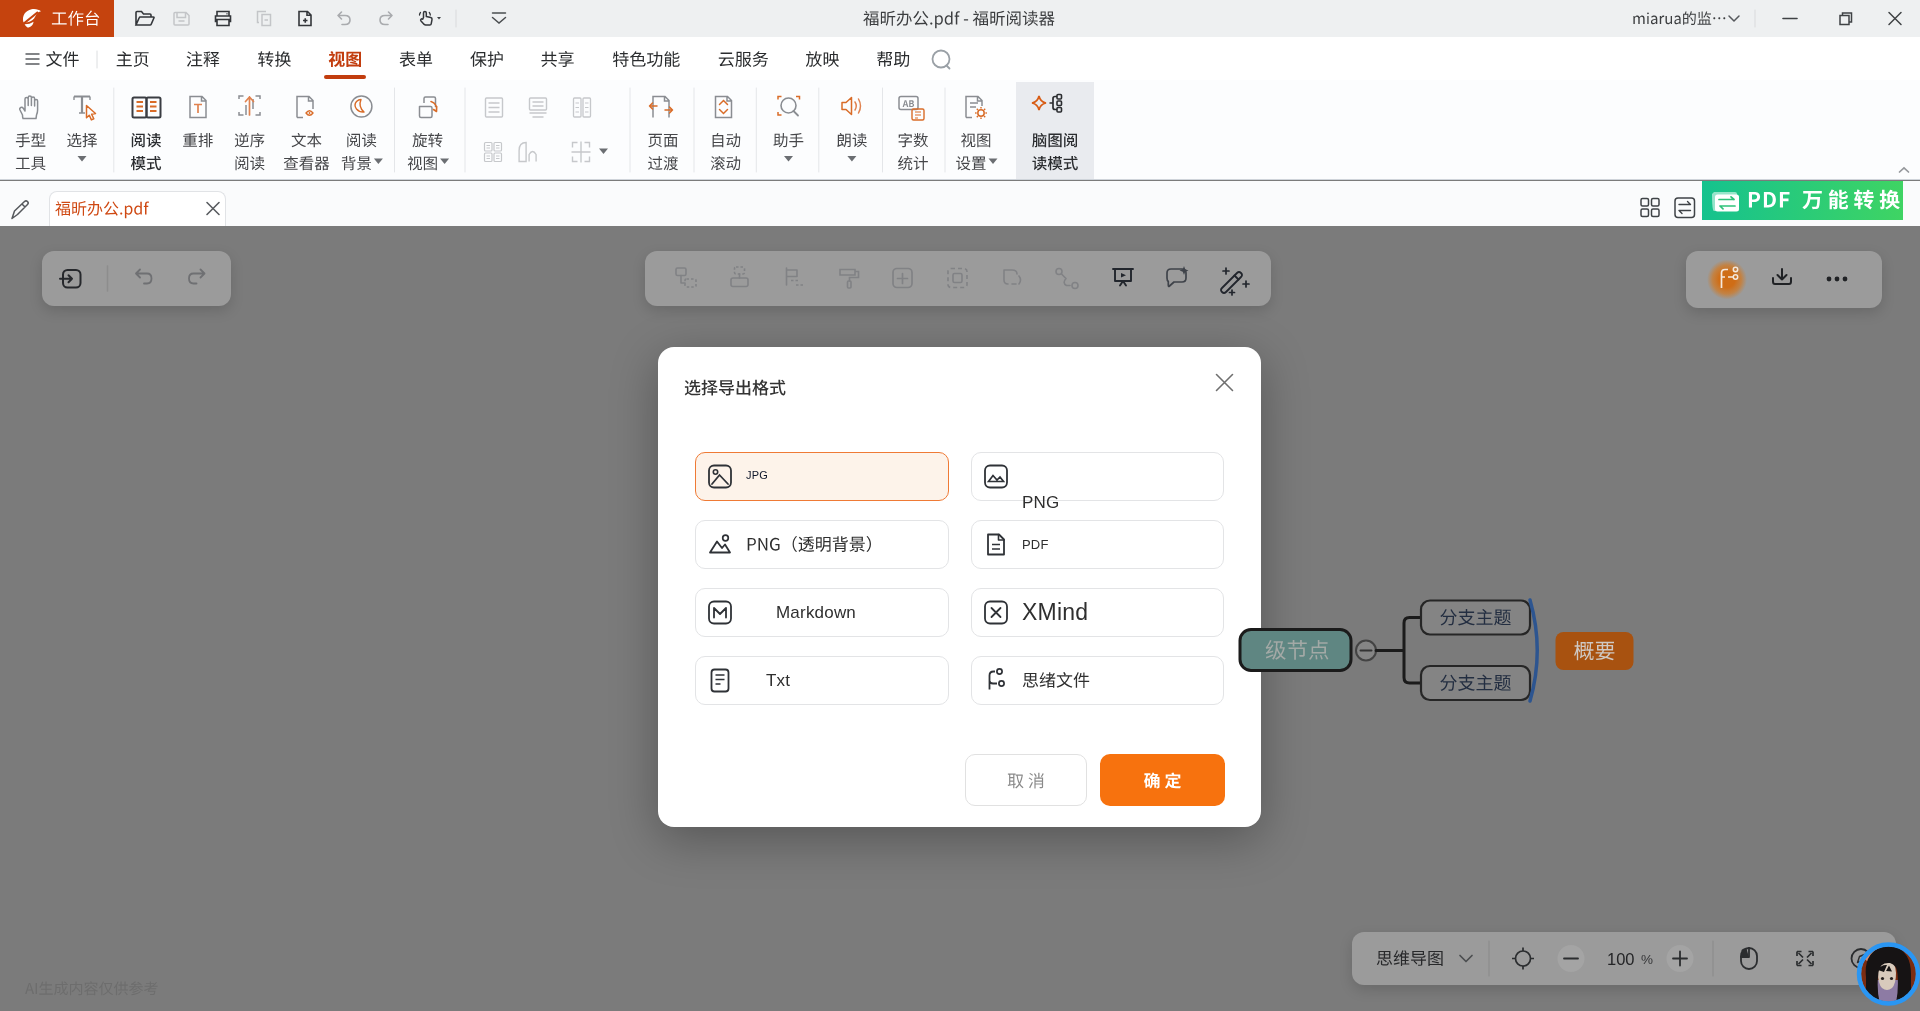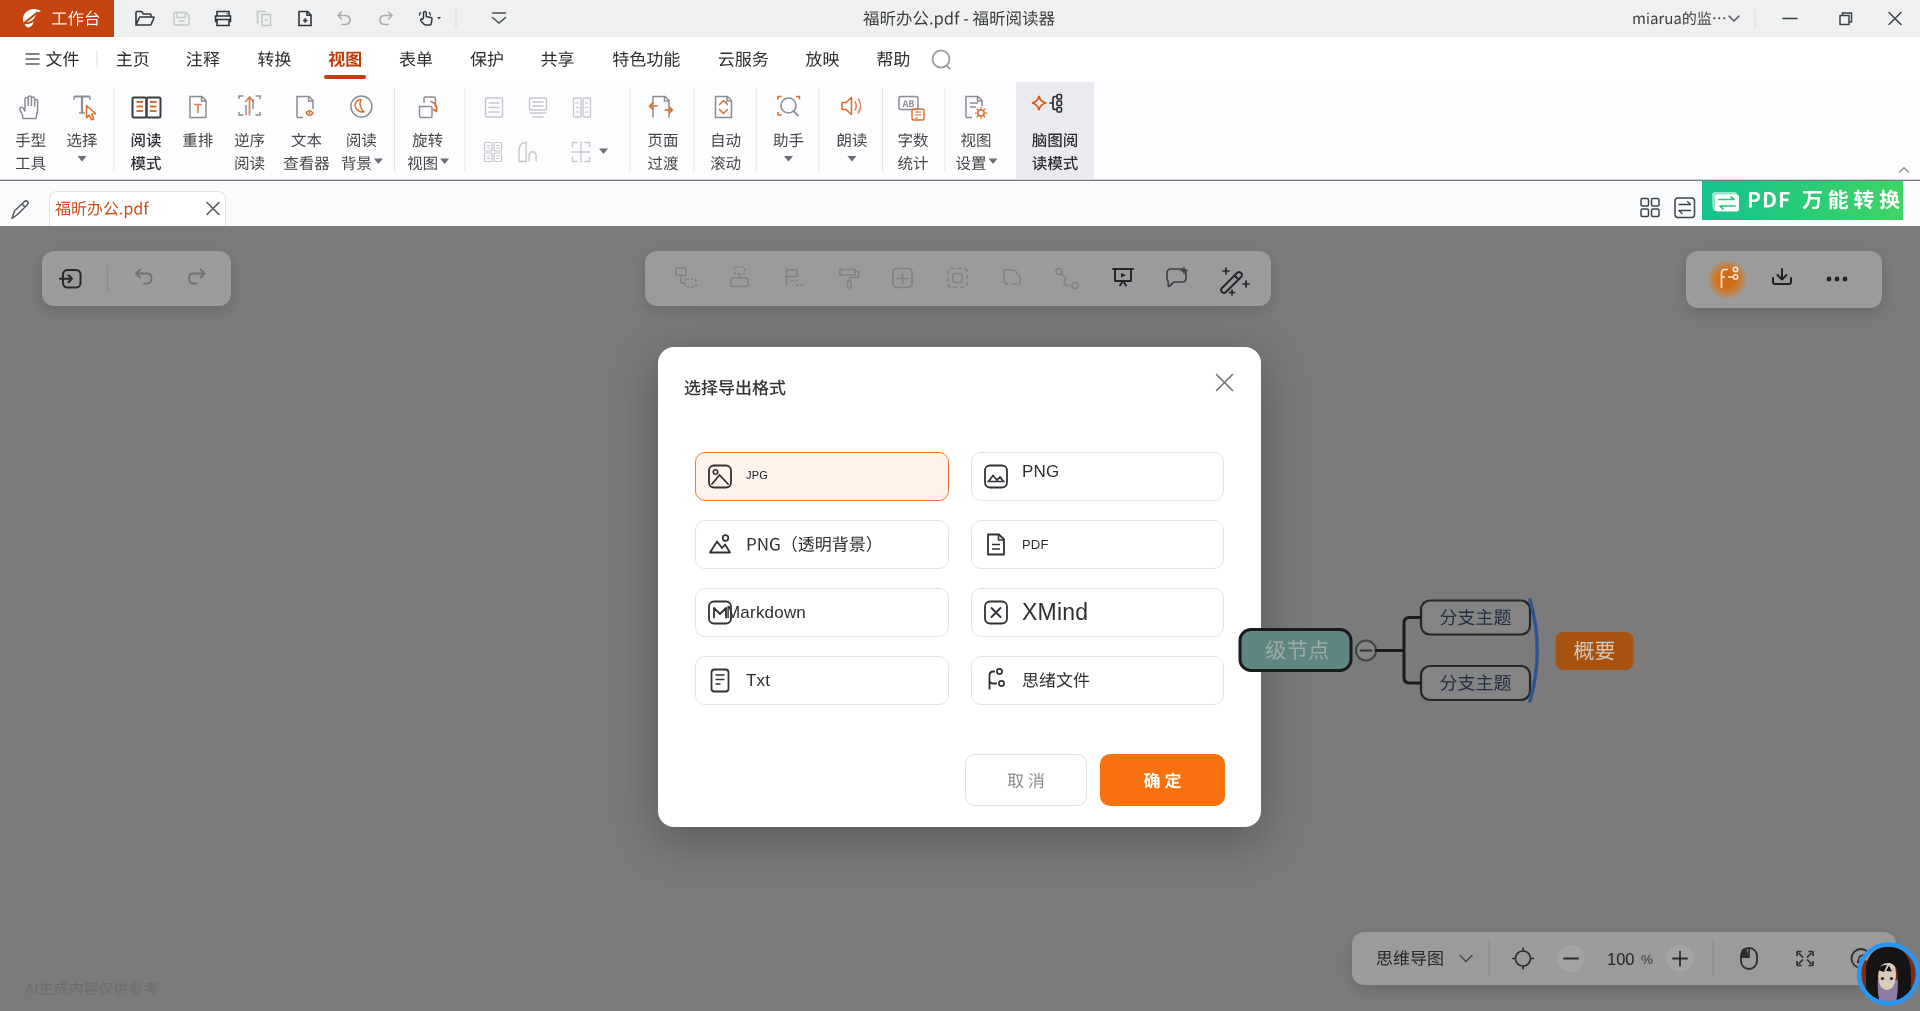--- a/index.html
+++ b/index.html
@@ -31,30 +31,30 @@
 <path transform="translate(1439.5 624.0)" d="M12.1 -14.8 10.9 -14.3C12.1 -11.6 14.3 -8.7 16.2 -7.1C16.5 -7.4 17 -7.9 17.3 -8.2C15.4 -9.6 13.2 -12.4 12.1 -14.8ZM5.8 -14.8C4.8 -12 3 -9.5 0.8 -8C1.1 -7.7 1.7 -7.2 1.9 -6.9C2.4 -7.3 2.9 -7.7 3.4 -8.2V-7H6.8C6.4 -3.9 5.4 -1.1 1.2 0.3C1.5 0.6 1.8 1.2 2 1.5C6.6 -0.2 7.8 -3.4 8.3 -7H13.2C13 -2.5 12.7 -0.7 12.2 -0.3C12.1 -0.1 11.8 -0 11.5 -0C11.1 -0 9.9 -0 8.8 -0.1C9 0.2 9.2 0.8 9.2 1.2C10.3 1.3 11.4 1.3 12.1 1.2C12.7 1.2 13.1 1.1 13.5 0.6C14.1 -0.1 14.3 -2.1 14.6 -7.7C14.6 -7.8 14.6 -8.3 14.6 -8.3H3.5C5 -10 6.3 -12.1 7.3 -14.4Z M26.3 -15.1V-12.4H19.4V-11H26.3V-8.2H20.2V-6.9H22.1L21.7 -6.8C22.7 -4.8 24.1 -3.2 25.8 -2C23.7 -0.9 21.2 -0.3 18.6 0.1C18.9 0.4 19.3 1.1 19.4 1.4C22.1 0.9 24.8 0.1 27 -1.1C29.1 0.1 31.6 0.9 34.5 1.3C34.7 1 35.1 0.4 35.4 0.1C32.7 -0.3 30.3 -1 28.4 -2C30.4 -3.4 32.1 -5.3 33.1 -7.7L32.2 -8.3L31.9 -8.2H27.7V-11H34.6V-12.4H27.7V-15.1ZM23.1 -6.9H31.1C30.2 -5.2 28.8 -3.8 27.1 -2.7C25.4 -3.8 24 -5.2 23.1 -6.9Z M42.7 -14.3C43.8 -13.5 45.1 -12.3 45.8 -11.5H37.9V-10.2H44.3V-6.2H38.7V-4.9H44.3V-0.5H37V0.8H53.1V-0.5H45.7V-4.9H51.4V-6.2H45.7V-10.2H52.1V-11.5H46.3L47.2 -12.1C46.4 -13 45 -14.2 43.8 -15Z M57.2 -11.1H60.8V-9.7H57.2ZM57.2 -13.4H60.8V-12H57.2ZM55.9 -14.4V-8.7H62.1V-14.4ZM66.5 -9.5C66.4 -4.9 66 -2.6 62.2 -1.4C62.5 -1.2 62.8 -0.8 62.9 -0.5C67 -1.9 67.5 -4.5 67.6 -9.5ZM67.1 -3.3C68.3 -2.5 69.7 -1.3 70.3 -0.6L71.2 -1.4C70.5 -2.2 69 -3.3 67.9 -4.1ZM56.2 -5.4C56.1 -2.8 55.8 -0.7 54.6 0.7C54.9 0.9 55.4 1.2 55.6 1.4C56.2 0.5 56.7 -0.5 57 -1.8C58.6 0.6 61.2 1 65.1 1H70.8C70.9 0.7 71.1 0.2 71.3 -0.1C70.3 -0.1 65.9 -0.1 65.1 -0.1C62.9 -0.1 61.1 -0.2 59.7 -0.8V-3.3H62.7V-4.4H59.7V-6.3H63V-7.4H54.9V-6.3H58.5V-1.5C58 -1.9 57.5 -2.4 57.2 -3.2C57.3 -3.9 57.3 -4.6 57.4 -5.4ZM63.7 -11.4V-3.9H64.9V-10.4H69.1V-3.9H70.3V-11.4H66.9C67.2 -12 67.4 -12.6 67.6 -13.2H71.2V-14.3H63V-13.2H66.3C66.1 -12.6 65.9 -12 65.7 -11.4Z" fill="#232e41"></path>
 <path transform="translate(1439.5 689.5)" d="M12.1 -14.8 10.9 -14.3C12.1 -11.6 14.3 -8.7 16.2 -7.1C16.5 -7.4 17 -7.9 17.3 -8.2C15.4 -9.6 13.2 -12.4 12.1 -14.8ZM5.8 -14.8C4.8 -12 3 -9.5 0.8 -8C1.1 -7.7 1.7 -7.2 1.9 -6.9C2.4 -7.3 2.9 -7.7 3.4 -8.2V-7H6.8C6.4 -3.9 5.4 -1.1 1.2 0.3C1.5 0.6 1.8 1.2 2 1.5C6.6 -0.2 7.8 -3.4 8.3 -7H13.2C13 -2.5 12.7 -0.7 12.2 -0.3C12.1 -0.1 11.8 -0 11.5 -0C11.1 -0 9.9 -0 8.8 -0.1C9 0.2 9.2 0.8 9.2 1.2C10.3 1.3 11.4 1.3 12.1 1.2C12.7 1.2 13.1 1.1 13.5 0.6C14.1 -0.1 14.3 -2.1 14.6 -7.7C14.6 -7.8 14.6 -8.3 14.6 -8.3H3.5C5 -10 6.3 -12.1 7.3 -14.4Z M26.3 -15.1V-12.4H19.4V-11H26.3V-8.2H20.2V-6.9H22.1L21.7 -6.8C22.7 -4.8 24.1 -3.2 25.8 -2C23.7 -0.9 21.2 -0.3 18.6 0.1C18.9 0.4 19.3 1.1 19.4 1.4C22.1 0.9 24.8 0.1 27 -1.1C29.1 0.1 31.6 0.9 34.5 1.3C34.7 1 35.1 0.4 35.4 0.1C32.7 -0.3 30.3 -1 28.4 -2C30.4 -3.4 32.1 -5.3 33.1 -7.7L32.2 -8.3L31.9 -8.2H27.7V-11H34.6V-12.4H27.7V-15.1ZM23.1 -6.9H31.1C30.2 -5.2 28.8 -3.8 27.1 -2.7C25.4 -3.8 24 -5.2 23.1 -6.9Z M42.7 -14.3C43.8 -13.5 45.1 -12.3 45.8 -11.5H37.9V-10.2H44.3V-6.2H38.7V-4.9H44.3V-0.5H37V0.8H53.1V-0.5H45.7V-4.9H51.4V-6.2H45.7V-10.2H52.1V-11.5H46.3L47.2 -12.1C46.4 -13 45 -14.2 43.8 -15Z M57.2 -11.1H60.8V-9.7H57.2ZM57.2 -13.4H60.8V-12H57.2ZM55.9 -14.4V-8.7H62.1V-14.4ZM66.5 -9.5C66.4 -4.9 66 -2.6 62.2 -1.4C62.5 -1.2 62.8 -0.8 62.9 -0.5C67 -1.9 67.5 -4.5 67.6 -9.5ZM67.1 -3.3C68.3 -2.5 69.7 -1.3 70.3 -0.6L71.2 -1.4C70.5 -2.2 69 -3.3 67.9 -4.1ZM56.2 -5.4C56.1 -2.8 55.8 -0.7 54.6 0.7C54.9 0.9 55.4 1.2 55.6 1.4C56.2 0.5 56.7 -0.5 57 -1.8C58.6 0.6 61.2 1 65.1 1H70.8C70.9 0.7 71.1 0.2 71.3 -0.1C70.3 -0.1 65.9 -0.1 65.1 -0.1C62.9 -0.1 61.1 -0.2 59.7 -0.8V-3.3H62.7V-4.4H59.7V-6.3H63V-7.4H54.9V-6.3H58.5V-1.5C58 -1.9 57.5 -2.4 57.2 -3.2C57.3 -3.9 57.3 -4.6 57.4 -5.4ZM63.7 -11.4V-3.9H64.9V-10.4H69.1V-3.9H70.3V-11.4H66.9C67.2 -12 67.4 -12.6 67.6 -13.2H71.2V-14.3H63V-13.2H66.3C66.1 -12.6 65.9 -12 65.7 -11.4Z" fill="#232e41"></path>
 <path d="M1530 600 Q1544.5 650.5 1530 701" fill="none" stroke="#2d5590" stroke-width="3.5" stroke-linecap="round" stroke-linejoin="round"></path>
 <rect x="1555.5" y="632" width="78" height="38" rx="8" fill="#a85210"></rect>
 <path transform="translate(1573.5 658.5)" d="M13.1 -7.6C13.3 -7.7 13.9 -7.8 14.6 -7.8H15.6C14.9 -4.8 13.5 -1.7 10.9 1C11.3 1.1 11.8 1.5 12.1 1.7C14 -0.3 15.3 -2.5 16.1 -4.8V-0.4C16.1 0.5 16.2 0.9 16.4 1.1C16.7 1.4 17.1 1.4 17.5 1.4C17.7 1.4 18.2 1.4 18.4 1.4C18.8 1.4 19.2 1.4 19.4 1.2C19.6 1 19.8 0.8 19.9 0.4C20 -0 20.1 -1.2 20.1 -2.3C19.8 -2.4 19.4 -2.6 19.1 -2.8C19.1 -1.7 19.1 -0.8 19.1 -0.5C19 -0.2 18.9 -0 18.9 0C18.8 0.1 18.6 0.1 18.4 0.1C18.2 0.1 18 0.1 17.8 0.1C17.7 0.1 17.5 0.1 17.5 0C17.3 -0 17.3 -0.2 17.3 -0.3V-6.7H16.7L16.9 -7.8H20V-9.2H17.2C17.5 -11.3 17.6 -13.4 17.6 -15.1H19.7V-16.5H13.1V-15.1H16.3C16.3 -13.4 16.3 -11.3 15.9 -9.2H14.3C14.6 -10.6 15 -12.8 15.1 -13.8H13.9C13.7 -12.8 13.3 -9.8 13.1 -9.3C13 -9 12.8 -8.9 12.6 -8.8C12.7 -8.5 13 -7.9 13.1 -7.6ZM11 -11.5V-8.9H8.4V-11.5ZM11 -12.7H8.4V-15.1H11ZM7.1 -0.1C7.4 -0.5 7.9 -0.9 11.3 -3C11.5 -2.5 11.6 -2.1 11.7 -1.7L12.9 -2.2C12.5 -3.3 11.8 -5.1 11 -6.5L10 -6C10.2 -5.4 10.6 -4.7 10.8 -4.1L8.4 -2.7V-7.6H12.2V-16.4H7.1V-3.2C7.1 -2.2 6.6 -1.5 6.3 -1.2C6.5 -1 6.9 -0.5 7.1 -0.1ZM3.3 -17.6V-13.2H1.1V-11.7H3.3C2.8 -8.8 1.7 -5.5 0.6 -3.6C0.9 -3.3 1.3 -2.7 1.4 -2.3C2.1 -3.4 2.8 -5.2 3.3 -7.1V1.7H4.7V-8.7C5.2 -7.8 5.7 -6.7 5.9 -6.1L6.8 -7.4C6.5 -8 5.2 -10.2 4.7 -10.9V-11.7H6.6V-13.2H4.7V-17.6Z M35.1 -4.9C34.4 -3.7 33.5 -2.7 32.2 -2C30.6 -2.3 29.1 -2.7 27.5 -3C28 -3.5 28.5 -4.2 28.9 -4.9ZM23.5 -13.5V-8.1H29.1C28.8 -7.5 28.5 -6.9 28.1 -6.3H22.1V-4.9H27.1C26.4 -3.8 25.6 -2.9 24.9 -2.1C26.7 -1.8 28.4 -1.4 30.1 -1C28 -0.3 25.4 0.1 22.2 0.3C22.5 0.6 22.8 1.2 22.9 1.6C26.9 1.3 30 0.7 32.4 -0.5C35 0.3 37.3 1 39.1 1.7L40.4 0.5C38.7 -0.2 36.5 -0.8 34.1 -1.5C35.3 -2.4 36.2 -3.5 36.9 -4.9H40.9V-6.3H29.9C30.2 -6.8 30.5 -7.4 30.8 -7.9L29.8 -8.1H39.6V-13.5H34.6V-15.3H40.5V-16.7H22.4V-15.3H28.2V-13.5ZM29.7 -15.3H33.1V-13.5H29.7ZM25 -12.2H28.2V-9.4H25ZM29.7 -12.2H33.1V-9.4H29.7ZM34.6 -12.2H38.1V-9.4H34.6Z" fill="#cfc9c4"></path>
 </svg>
 <div class="abs" style="left:658px;top:347px;width:603px;height:480px;background:#fff;border-radius:16px;box-shadow:0 12px 48px rgba(0,0,0,0.3)"></div>
 <div class="abs" style="left:695px;top:452px;width:254px;height:49px;background:#fdf3ea;border:1.5px solid #ef7a35;border-radius:10px"></div>
 <div class="abs" style="left:746px;top:452px;height:46px;display:flex;align-items:center;font-size:11px;color:#0f172a;letter-spacing:0.2px">JPG</div>
 <div class="abs" style="left:971px;top:452px;width:253px;height:49px;background:#fff;border:1px solid #e3e4e6;border-radius:10px"></div>
-<div class="abs" style="left:1022px;top:447px;height:49px;display:flex;align-items:center;font-size:17px;color:#2f2f2f;letter-spacing:0.2px">PNG</div>
+<div class="abs" style="left:1022px;top:478px;height:49px;display:flex;align-items:center;font-size:17px;color:#2f2f2f;letter-spacing:0.2px">PNG</div>
 <div class="abs" style="left:695px;top:520px;width:254px;height:49px;background:#fff;border:1px solid #e3e4e6;border-radius:10px"></div>
 <div class="abs" style="left:971px;top:520px;width:253px;height:49px;background:#fff;border:1px solid #e3e4e6;border-radius:10px"></div>
 <div class="abs" style="left:1022px;top:520px;height:49px;display:flex;align-items:center;font-size:13px;color:#2f2f2f;letter-spacing:0.2px">PDF</div>
 <div class="abs" style="left:695px;top:588px;width:254px;height:49px;background:#fff;border:1px solid #e3e4e6;border-radius:10px"></div>
-<div class="abs" style="left:726px;top:588px;height:49px;display:flex;align-items:center;font-size:17px;color:#2f2f2f;letter-spacing:0.2px">Markdown</div>
+<div class="abs" style="left:776px;top:588px;height:49px;display:flex;align-items:center;font-size:17px;color:#2f2f2f;letter-spacing:0.2px">Markdown</div>
 <div class="abs" style="left:971px;top:588px;width:253px;height:49px;background:#fff;border:1px solid #e3e4e6;border-radius:10px"></div>
 <div class="abs" style="left:1022px;top:588px;height:49px;display:flex;align-items:center;font-size:23px;color:#2f2f2f;letter-spacing:0.2px">XMind</div>
 <div class="abs" style="left:695px;top:656px;width:254px;height:49px;background:#fff;border:1px solid #e3e4e6;border-radius:10px"></div>
-<div class="abs" style="left:746px;top:656px;height:49px;display:flex;align-items:center;font-size:17px;color:#2f2f2f;letter-spacing:0.2px">Txt</div>
+<div class="abs" style="left:766px;top:656px;height:49px;display:flex;align-items:center;font-size:17px;color:#2f2f2f;letter-spacing:0.2px">Txt</div>
 <div class="abs" style="left:971px;top:656px;width:253px;height:49px;background:#fff;border:1px solid #e3e4e6;border-radius:10px"></div>
 <div class="abs" style="left:965px;top:754px;width:122px;height:52px;background:#fff;border:1px solid #e1e1e1;border-radius:10px"></div>
 <div class="abs" style="left:1100px;top:754px;width:125px;height:52px;background:#f7720e;border-radius:10px"></div>
 <svg class="abs" style="left:0;top:0;z-index:50" width="1920" height="1011" viewBox="0 0 1920 1011">
 <g>
 <path d="M23.5 22.5 C21.5 16 25.5 10.5 31.5 9.3 C35.5 8.5 39 9.8 41 11.2 C37.5 12.2 36.5 13.8 35.5 16 C34 19.5 31 21.7 27.5 22.3 C26 22.6 24.7 22.6 23.5 22.5 Z M24.5 24.3 C27.5 24.4 31 23.6 33.5 21.8 C33.3 25 30.7 27.5 27.5 27.6 C26.2 26.7 25.2 25.6 24.5 24.3 Z" fill="#fff"></path>
 <path d="M22.5 24.5 L38 12" fill="none" stroke="#c5430e" stroke-width="2.2" stroke-linecap="butt" stroke-linejoin="round"></path>
 <path transform="translate(51.0 24.5)" d="M0.9 -1.2V0H15.7V-1.2H8.9V-10.7H14.9V-12H1.7V-10.7H7.5V-1.2Z M25.2 -13.7C24.4 -11.2 23 -8.8 21.5 -7.3C21.8 -7.1 22.3 -6.7 22.5 -6.5C23.3 -7.4 24.1 -8.6 24.8 -9.9H26V1.3H27.2V-2.7H32.2V-3.9H27.2V-6.4H32V-7.5H27.2V-9.9H32.4V-11.1H25.4C25.8 -11.8 26.1 -12.6 26.4 -13.3ZM21.2 -13.8C20.3 -11.3 18.7 -8.8 17.1 -7.2C17.3 -6.9 17.7 -6.3 17.8 -6C18.4 -6.6 18.9 -7.2 19.5 -7.9V1.3H20.7V-9.9C21.3 -11 21.9 -12.2 22.4 -13.4Z M36 -5.6V1.3H37.2V0.4H45.2V1.3H46.5V-5.6ZM37.2 -0.8V-4.5H45.2V-0.8ZM35.1 -7C35.7 -7.3 36.7 -7.3 46.2 -7.8C46.6 -7.3 47 -6.8 47.2 -6.4L48.3 -7.2C47.4 -8.5 45.5 -10.6 43.9 -12L42.9 -11.3C43.7 -10.6 44.5 -9.8 45.3 -8.9L36.8 -8.5C38.3 -9.9 39.8 -11.6 41.1 -13.4L39.8 -13.9C38.5 -11.9 36.6 -9.8 36 -9.2C35.5 -8.7 35 -8.3 34.7 -8.2C34.8 -7.9 35 -7.3 35.1 -7Z" fill="#ffffff"></path>
 <path transform="translate(863.0 24.5)" d="M2.2 -13.3C2.6 -12.6 3.2 -11.6 3.5 -10.9L4.5 -11.4C4.2 -12 3.6 -13 3.2 -13.8ZM8.8 -9.9H13.5V-8.1H8.8ZM7.7 -10.9V-7H14.7V-10.9ZM6.7 -13.1V-12H15.5V-13.1ZM10.5 -5V-3.2H8V-5ZM11.6 -5H14.2V-3.2H11.6ZM10.5 -2.3V-0.5H8V-2.3ZM11.6 -2.3H14.2V-0.5H11.6ZM0.9 -10.8V-9.6H5.1C4 -7.4 2.1 -5.4 0.3 -4.2C0.5 -4 0.8 -3.4 1 -3.1C1.7 -3.6 2.4 -4.2 3.2 -5V1.3H4.4V-5.8C5 -5.2 5.8 -4.4 6.1 -3.9L6.8 -4.9V1.3H8V0.5H14.2V1.3H15.4V-6H6.8V-5C6.5 -5.3 5.3 -6.4 4.7 -6.9C5.5 -7.9 6.2 -9.1 6.6 -10.4L5.9 -10.8L5.7 -10.8Z M24.3 -12.1V-7.7C24.3 -5.3 24.2 -1.9 22.7 0.5C23 0.7 23.5 1 23.7 1.2C25.3 -1.2 25.5 -4.7 25.6 -7.3H28.7V1.3H29.9V-7.3H32.3V-8.5H25.6V-11.2C27.8 -11.6 30.2 -12.1 31.9 -12.8L30.8 -13.8C29.3 -13.2 26.6 -12.5 24.3 -12.1ZM21.5 -6.7V-2.9H19V-6.7ZM21.5 -7.9H19V-11.5H21.5ZM17.9 -12.7V-0.5H19V-1.8H22.7V-12.7Z M36 -8.2C35.6 -6.7 34.7 -4.9 33.7 -3.7L34.9 -3.1C35.8 -4.3 36.6 -6.2 37.1 -7.7ZM45.8 -7.9C46.6 -6.3 47.4 -4.1 47.6 -2.8L48.8 -3.2C48.6 -4.5 47.8 -6.7 47 -8.3ZM39.4 -13.8V-11V-10.8H34.4V-9.6H39.4C39.2 -6.4 38.3 -2.5 33.7 0.4C34 0.6 34.5 1.1 34.7 1.4C39.6 -1.7 40.6 -6 40.7 -9.6H44.1C43.8 -3.4 43.6 -1 43 -0.5C42.9 -0.3 42.7 -0.2 42.3 -0.2C41.9 -0.2 40.9 -0.2 39.8 -0.3C40 0 40.2 0.6 40.2 1C41.2 1 42.3 1.1 42.9 1C43.5 0.9 43.9 0.8 44.3 0.3C44.9 -0.5 45.2 -3 45.4 -10.1C45.4 -10.3 45.5 -10.8 45.5 -10.8H40.7V-11V-13.8Z M54.8 -13.4C53.9 -10.9 52.2 -8.5 50.3 -7.1C50.7 -6.9 51.2 -6.4 51.5 -6.2C53.3 -7.8 55.1 -10.3 56.2 -13ZM60.5 -13.5 59.3 -13C60.5 -10.5 62.6 -7.8 64.4 -6.2C64.6 -6.5 65.1 -7 65.4 -7.2C63.7 -8.6 61.6 -11.2 60.5 -13.5ZM52.2 0.2C52.8 0 53.7 -0.1 62.4 -0.6C62.8 0 63.2 0.7 63.5 1.2L64.7 0.5C63.9 -1 62.2 -3.3 60.7 -5L59.6 -4.5C60.2 -3.7 61 -2.7 61.6 -1.8L53.9 -1.4C55.5 -3.3 57.2 -5.7 58.5 -8.2L57.2 -8.8C55.9 -6.1 53.8 -3.2 53.2 -2.5C52.6 -1.7 52.1 -1.2 51.7 -1.1C51.9 -0.7 52.1 -0 52.2 0.2Z M68.3 0.2C68.9 0.2 69.4 -0.2 69.4 -0.9C69.4 -1.6 68.9 -2.1 68.3 -2.1C67.7 -2.1 67.2 -1.6 67.2 -0.9C67.2 -0.2 67.7 0.2 68.3 0.2Z M72.1 3.8H73.6V0.7L73.6 -0.8C74.4 -0.1 75.2 0.2 76 0.2C78.1 0.2 79.9 -1.6 79.9 -4.6C79.9 -7.4 78.7 -9.2 76.4 -9.2C75.3 -9.2 74.3 -8.6 73.5 -7.9H73.5L73.3 -9H72.1ZM75.8 -1.1C75.2 -1.1 74.4 -1.3 73.6 -2V-6.7C74.5 -7.5 75.3 -7.9 76 -7.9C77.7 -7.9 78.4 -6.6 78.4 -4.6C78.4 -2.4 77.3 -1.1 75.8 -1.1Z M85.4 0.2C86.5 0.2 87.4 -0.4 88.1 -1.1H88.2L88.3 0H89.5V-13.1H88V-9.7L88.1 -8.2C87.3 -8.8 86.6 -9.2 85.6 -9.2C83.5 -9.2 81.7 -7.4 81.7 -4.5C81.7 -1.5 83.1 0.2 85.4 0.2ZM85.7 -1.1C84.2 -1.1 83.2 -2.3 83.2 -4.5C83.2 -6.5 84.4 -7.9 85.8 -7.9C86.6 -7.9 87.3 -7.7 88 -7V-2.3C87.3 -1.5 86.5 -1.1 85.7 -1.1Z M91.6 -7.7H92.8V0H94.3V-7.7H96.2V-9H94.3V-10.4C94.3 -11.5 94.7 -12.1 95.6 -12.1C95.9 -12.1 96.3 -12.1 96.6 -11.9L96.9 -13.1C96.5 -13.2 96 -13.3 95.4 -13.3C93.6 -13.3 92.8 -12.2 92.8 -10.4V-9L91.6 -8.9Z M100.9 -4H105.1V-5.2H100.9Z M111.7 -13.3C112.2 -12.6 112.7 -11.6 113 -10.9L114 -11.4C113.8 -12 113.2 -13 112.7 -13.8ZM118.3 -9.9H123V-8.1H118.3ZM117.2 -10.9V-7H124.2V-10.9ZM116.3 -13.1V-12H125.1V-13.1ZM120 -5V-3.2H117.5V-5ZM121.1 -5H123.8V-3.2H121.1ZM120 -2.3V-0.5H117.5V-2.3ZM121.1 -2.3H123.8V-0.5H121.1ZM110.4 -10.8V-9.6H114.6C113.6 -7.4 111.7 -5.4 109.8 -4.2C110 -4 110.4 -3.4 110.5 -3.1C111.2 -3.6 112 -4.2 112.7 -5V1.3H113.9V-5.8C114.5 -5.2 115.3 -4.4 115.6 -3.9L116.3 -4.9V1.3H117.5V0.5H123.8V1.3H125V-6H116.3V-5C116 -5.3 114.8 -6.4 114.2 -6.9C115 -7.9 115.7 -9.1 116.1 -10.4L115.5 -10.8L115.2 -10.8Z M133.8 -12.1V-7.7C133.8 -5.3 133.7 -1.9 132.2 0.5C132.5 0.7 133 1 133.3 1.2C134.8 -1.2 135.1 -4.7 135.1 -7.3H138.2V1.3H139.5V-7.3H141.8V-8.5H135.1V-11.2C137.3 -11.6 139.7 -12.1 141.4 -12.8L140.3 -13.8C138.8 -13.2 136.2 -12.5 133.8 -12.1ZM131 -6.7V-2.9H128.6V-6.7ZM131 -7.9H128.6V-11.5H131ZM127.4 -12.7V-0.5H128.6V-1.8H132.2V-12.7Z M148.2 -7.3H153.2V-5.4H148.2ZM144 -10.1V1.3H145.2V-10.1ZM144.3 -13.1C145 -12.4 145.8 -11.4 146.2 -10.8L147.2 -11.5C146.8 -12.1 145.9 -13 145.2 -13.7ZM147.7 -10.5C148.3 -9.9 148.8 -9 149.1 -8.3H147.1V-4.4H149C148.7 -2.6 148.1 -1.4 146.1 -0.7C146.3 -0.5 146.7 -0.1 146.8 0.2C149.1 -0.7 149.8 -2.2 150.1 -4.4H151.3V-1.6C151.3 -0.5 151.6 -0.2 152.7 -0.2C152.9 -0.2 154 -0.2 154.2 -0.2C155.1 -0.2 155.4 -0.6 155.5 -2.2C155.2 -2.3 154.7 -2.5 154.5 -2.7C154.5 -1.4 154.4 -1.2 154.1 -1.2C153.8 -1.2 153 -1.2 152.8 -1.2C152.5 -1.2 152.4 -1.3 152.4 -1.6V-4.4H154.4V-8.3H152.4C152.9 -9 153.4 -9.9 153.9 -10.7L152.7 -11C152.3 -10.2 151.7 -9.1 151.2 -8.3H149.2L150.1 -8.8C149.9 -9.4 149.3 -10.3 148.7 -11ZM148.3 -12.9V-11.8H156.3V-0.2C156.3 0 156.3 0.1 156 0.1C155.8 0.1 155.1 0.1 154.4 0.1C154.6 0.4 154.7 0.9 154.8 1.2C155.8 1.2 156.5 1.2 157 1C157.4 0.8 157.5 0.5 157.5 -0.2V-12.9Z M166.3 -7.5C167.2 -7 168.2 -6.3 168.7 -5.8L169.3 -6.5C168.8 -7 167.8 -7.7 166.9 -8.1ZM165.1 -6C166 -5.5 167.1 -4.8 167.6 -4.2L168.2 -5C167.7 -5.5 166.6 -6.2 165.7 -6.6ZM170.3 -1.7C171.6 -0.8 173.3 0.5 174.1 1.4L174.9 0.6C174 -0.3 172.4 -1.6 171 -2.4ZM160.8 -12.7C161.7 -11.9 162.8 -10.8 163.3 -10.1L164.1 -11.1C163.6 -11.7 162.4 -12.8 161.6 -13.5ZM165.1 -9.8V-8.7H173.1C172.8 -8 172.6 -7.3 172.3 -6.8L173.3 -6.5C173.7 -7.3 174.1 -8.5 174.5 -9.6L173.7 -9.8L173.5 -9.8H170.3V-11.3H173.8V-12.3H170.3V-13.9H169.1V-12.3H165.7V-11.3H169.1V-9.8ZM169.6 -8.1V-6.1C169.6 -5.5 169.5 -4.8 169.4 -4.1H164.7V-3.1H168.9C168.3 -1.8 167 -0.5 164.5 0.4C164.7 0.7 165.1 1.1 165.2 1.4C168.3 0.2 169.7 -1.4 170.3 -3.1H174.6V-4.1H170.6C170.7 -4.8 170.8 -5.5 170.8 -6.1V-8.1ZM159.7 -8.7V-7.5H162.1V-1.5C162.1 -0.7 161.6 -0.1 161.4 0.1C161.6 0.3 161.9 0.7 162 1V1C162.2 0.6 162.7 0.3 165.2 -1.9C165.1 -2.1 164.9 -2.6 164.8 -2.9L163.3 -1.7V-8.7Z M178.8 -12H181.6V-9.7H178.8ZM185.8 -12H188.8V-9.7H185.8ZM185.7 -8C186.4 -7.7 187.2 -7.3 187.7 -6.9H183C183.4 -7.5 183.7 -8 184 -8.5L182.7 -8.8V-13.1H177.6V-8.6H182.6C182.4 -8.1 182 -7.5 181.5 -6.9H176.4V-5.8H180.4C179.3 -4.8 177.9 -3.9 176 -3.3C176.3 -3 176.6 -2.6 176.7 -2.3L177.6 -2.7V1.3H178.8V0.8H181.5V1.2H182.7V-3.8H179.6C180.6 -4.4 181.4 -5.1 182.1 -5.8H185.1C185.8 -5.1 186.7 -4.4 187.7 -3.8H184.7V1.3H185.8V0.8H188.8V1.2H190V-2.7L190.8 -2.4C190.9 -2.7 191.3 -3.2 191.6 -3.4C189.8 -3.9 187.9 -4.8 186.7 -5.8H191.2V-6.9H188.3L188.7 -7.4C188.2 -7.8 187.1 -8.3 186.3 -8.6ZM184.7 -13.1V-8.6H190V-13.1ZM178.8 -0.2V-2.7H181.5V-0.2ZM185.8 -0.2V-2.7H188.8V-0.2Z" fill="#3c3e40"></path>
 <path transform="translate(1632.0 24.0)" d="M1.4 0H2.8V-5.9C3.5 -6.8 4.2 -7.2 4.8 -7.2C5.8 -7.2 6.3 -6.5 6.3 -5V0H7.7V-5.9C8.4 -6.8 9.1 -7.2 9.7 -7.2C10.8 -7.2 11.2 -6.5 11.2 -5V0H12.6V-5.2C12.6 -7.2 11.8 -8.4 10.2 -8.4C9.2 -8.4 8.3 -7.7 7.5 -6.8C7.1 -7.8 6.5 -8.4 5.2 -8.4C4.2 -8.4 3.4 -7.7 2.7 -7H2.6L2.5 -8.1H1.4Z M15.3 0H16.6V-8.1H15.3ZM16 -9.8C16.5 -9.8 16.9 -10.2 16.9 -10.7C16.9 -11.3 16.5 -11.6 16 -11.6C15.4 -11.6 15.1 -11.3 15.1 -10.7C15.1 -10.2 15.4 -9.8 16 -9.8Z M21.3 0.2C22.3 0.2 23.2 -0.3 24 -1H24L24.1 0H25.3V-5C25.3 -7 24.4 -8.4 22.4 -8.4C21.1 -8.4 20 -7.8 19.2 -7.3L19.8 -6.3C20.4 -6.8 21.3 -7.2 22.2 -7.2C23.6 -7.2 23.9 -6.2 23.9 -5.2C20.4 -4.8 18.9 -3.9 18.9 -2.1C18.9 -0.6 19.9 0.2 21.3 0.2ZM21.7 -0.9C20.9 -0.9 20.2 -1.3 20.2 -2.2C20.2 -3.3 21.1 -3.9 23.9 -4.2V-2C23.1 -1.3 22.4 -0.9 21.7 -0.9Z M27.8 0H29.2V-5.2C29.8 -6.6 30.6 -7.1 31.3 -7.1C31.6 -7.1 31.8 -7.1 32.1 -7L32.3 -8.2C32.1 -8.3 31.8 -8.4 31.4 -8.4C30.5 -8.4 29.7 -7.7 29.1 -6.7H29.1L29 -8.1H27.8Z M36 0.2C37.2 0.2 38 -0.4 38.7 -1.3H38.8L38.9 0H40V-8.1H38.7V-2.4C37.9 -1.4 37.3 -1 36.5 -1C35.4 -1 34.9 -1.6 34.9 -3.1V-8.1H33.5V-3C33.5 -0.9 34.3 0.2 36 0.2Z M44.6 0.2C45.6 0.2 46.6 -0.3 47.3 -1H47.4L47.5 0H48.6V-5C48.6 -7 47.8 -8.4 45.8 -8.4C44.5 -8.4 43.4 -7.8 42.6 -7.3L43.1 -6.3C43.8 -6.8 44.6 -7.2 45.6 -7.2C46.9 -7.2 47.3 -6.2 47.3 -5.2C43.8 -4.8 42.3 -3.9 42.3 -2.1C42.3 -0.6 43.3 0.2 44.6 0.2ZM45 -0.9C44.2 -0.9 43.6 -1.3 43.6 -2.2C43.6 -3.3 44.5 -3.9 47.3 -4.2V-2C46.5 -1.3 45.8 -0.9 45 -0.9Z M58.1 -6.3C58.9 -5.2 60 -3.8 60.4 -2.8L61.4 -3.4C60.9 -4.3 59.8 -5.8 59 -6.8ZM53.4 -12.6C53.3 -11.9 53.1 -10.9 52.8 -10.2H51.1V0.8H52.2V-0.4H56.4V-10.2H53.9C54.1 -10.8 54.4 -11.7 54.6 -12.4ZM52.2 -9.2H55.3V-6H52.2ZM52.2 -1.4V-5H55.3V-1.4ZM58.8 -12.7C58.3 -10.6 57.5 -8.5 56.5 -7.2C56.7 -7 57.2 -6.7 57.4 -6.5C57.9 -7.3 58.4 -8.2 58.8 -9.2H62.7C62.5 -3.2 62.3 -0.9 61.8 -0.4C61.6 -0.1 61.4 -0.1 61.1 -0.1C60.8 -0.1 59.9 -0.1 58.9 -0.2C59.1 0.1 59.2 0.6 59.3 0.9C60.1 0.9 61 1 61.5 0.9C62 0.9 62.4 0.7 62.7 0.3C63.3 -0.4 63.5 -2.8 63.8 -9.7C63.8 -9.8 63.8 -10.2 63.8 -10.2H59.2C59.5 -10.9 59.7 -11.7 59.9 -12.4Z M74.3 -7.8C75.4 -7.1 76.7 -6 77.3 -5.3L78.2 -6C77.6 -6.7 76.3 -7.7 75.2 -8.4ZM69.6 -12.6V-5.4H70.7V-12.6ZM66.6 -12V-5.9H67.7V-12ZM74.1 -12.6C73.5 -10.4 72.6 -8.3 71.3 -6.9C71.5 -6.8 72 -6.4 72.2 -6.3C72.9 -7.1 73.6 -8.2 74.2 -9.5H79V-10.5H74.6C74.8 -11.1 75 -11.7 75.2 -12.4ZM67.2 -4.5V-0.2H65.5V0.8H79.2V-0.2H77.6V-4.5ZM68.3 -0.2V-3.5H70.3V-0.2ZM71.3 -0.2V-3.5H73.4V-0.2ZM74.4 -0.2V-3.5H76.5V-0.2Z M82.3 -6.7C81.8 -6.7 81.3 -6.3 81.3 -5.7C81.3 -5.1 81.8 -4.7 82.3 -4.7C82.9 -4.7 83.3 -5.1 83.3 -5.7C83.3 -6.3 82.9 -6.7 82.3 -6.7ZM87.3 -6.7C86.8 -6.7 86.3 -6.3 86.3 -5.7C86.3 -5.1 86.8 -4.7 87.3 -4.7C87.9 -4.7 88.3 -5.1 88.3 -5.7C88.3 -6.3 87.9 -6.7 87.3 -6.7ZM92.3 -6.7C91.8 -6.7 91.3 -6.3 91.3 -5.7C91.3 -5.1 91.8 -4.7 92.3 -4.7C92.9 -4.7 93.3 -5.1 93.3 -5.7C93.3 -6.3 92.9 -6.7 92.3 -6.7Z" fill="#3c3e40"></path>

